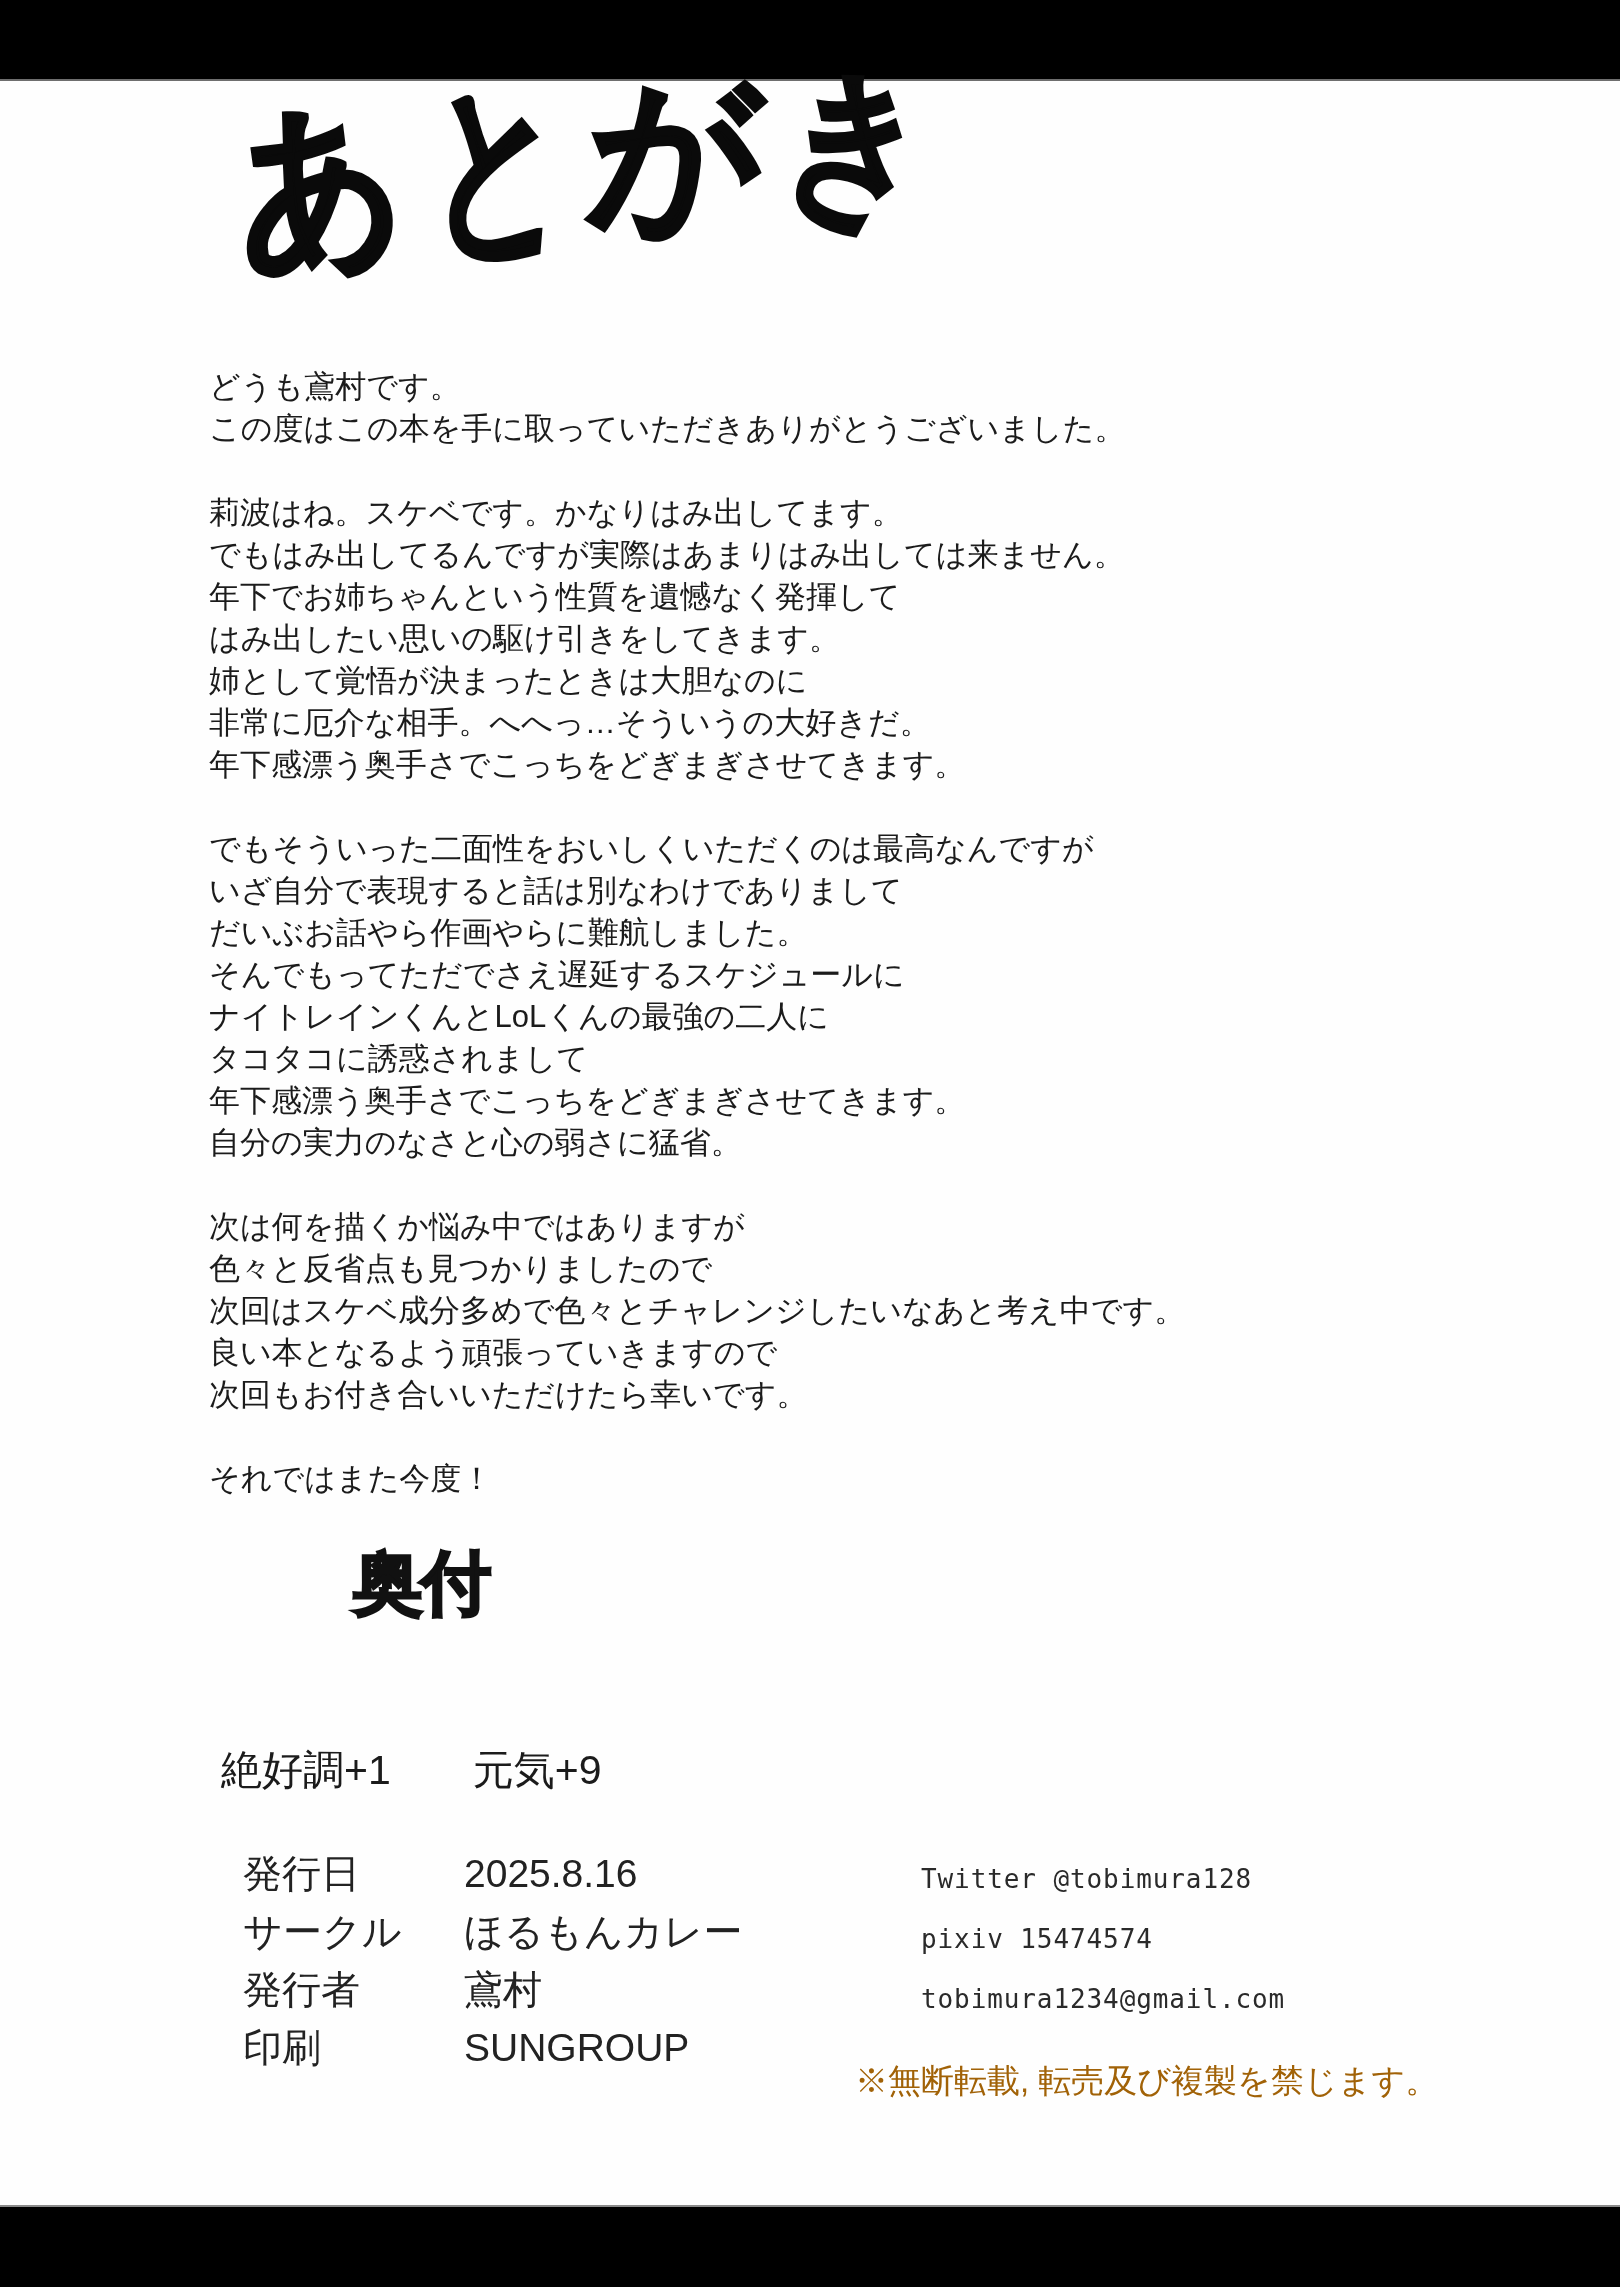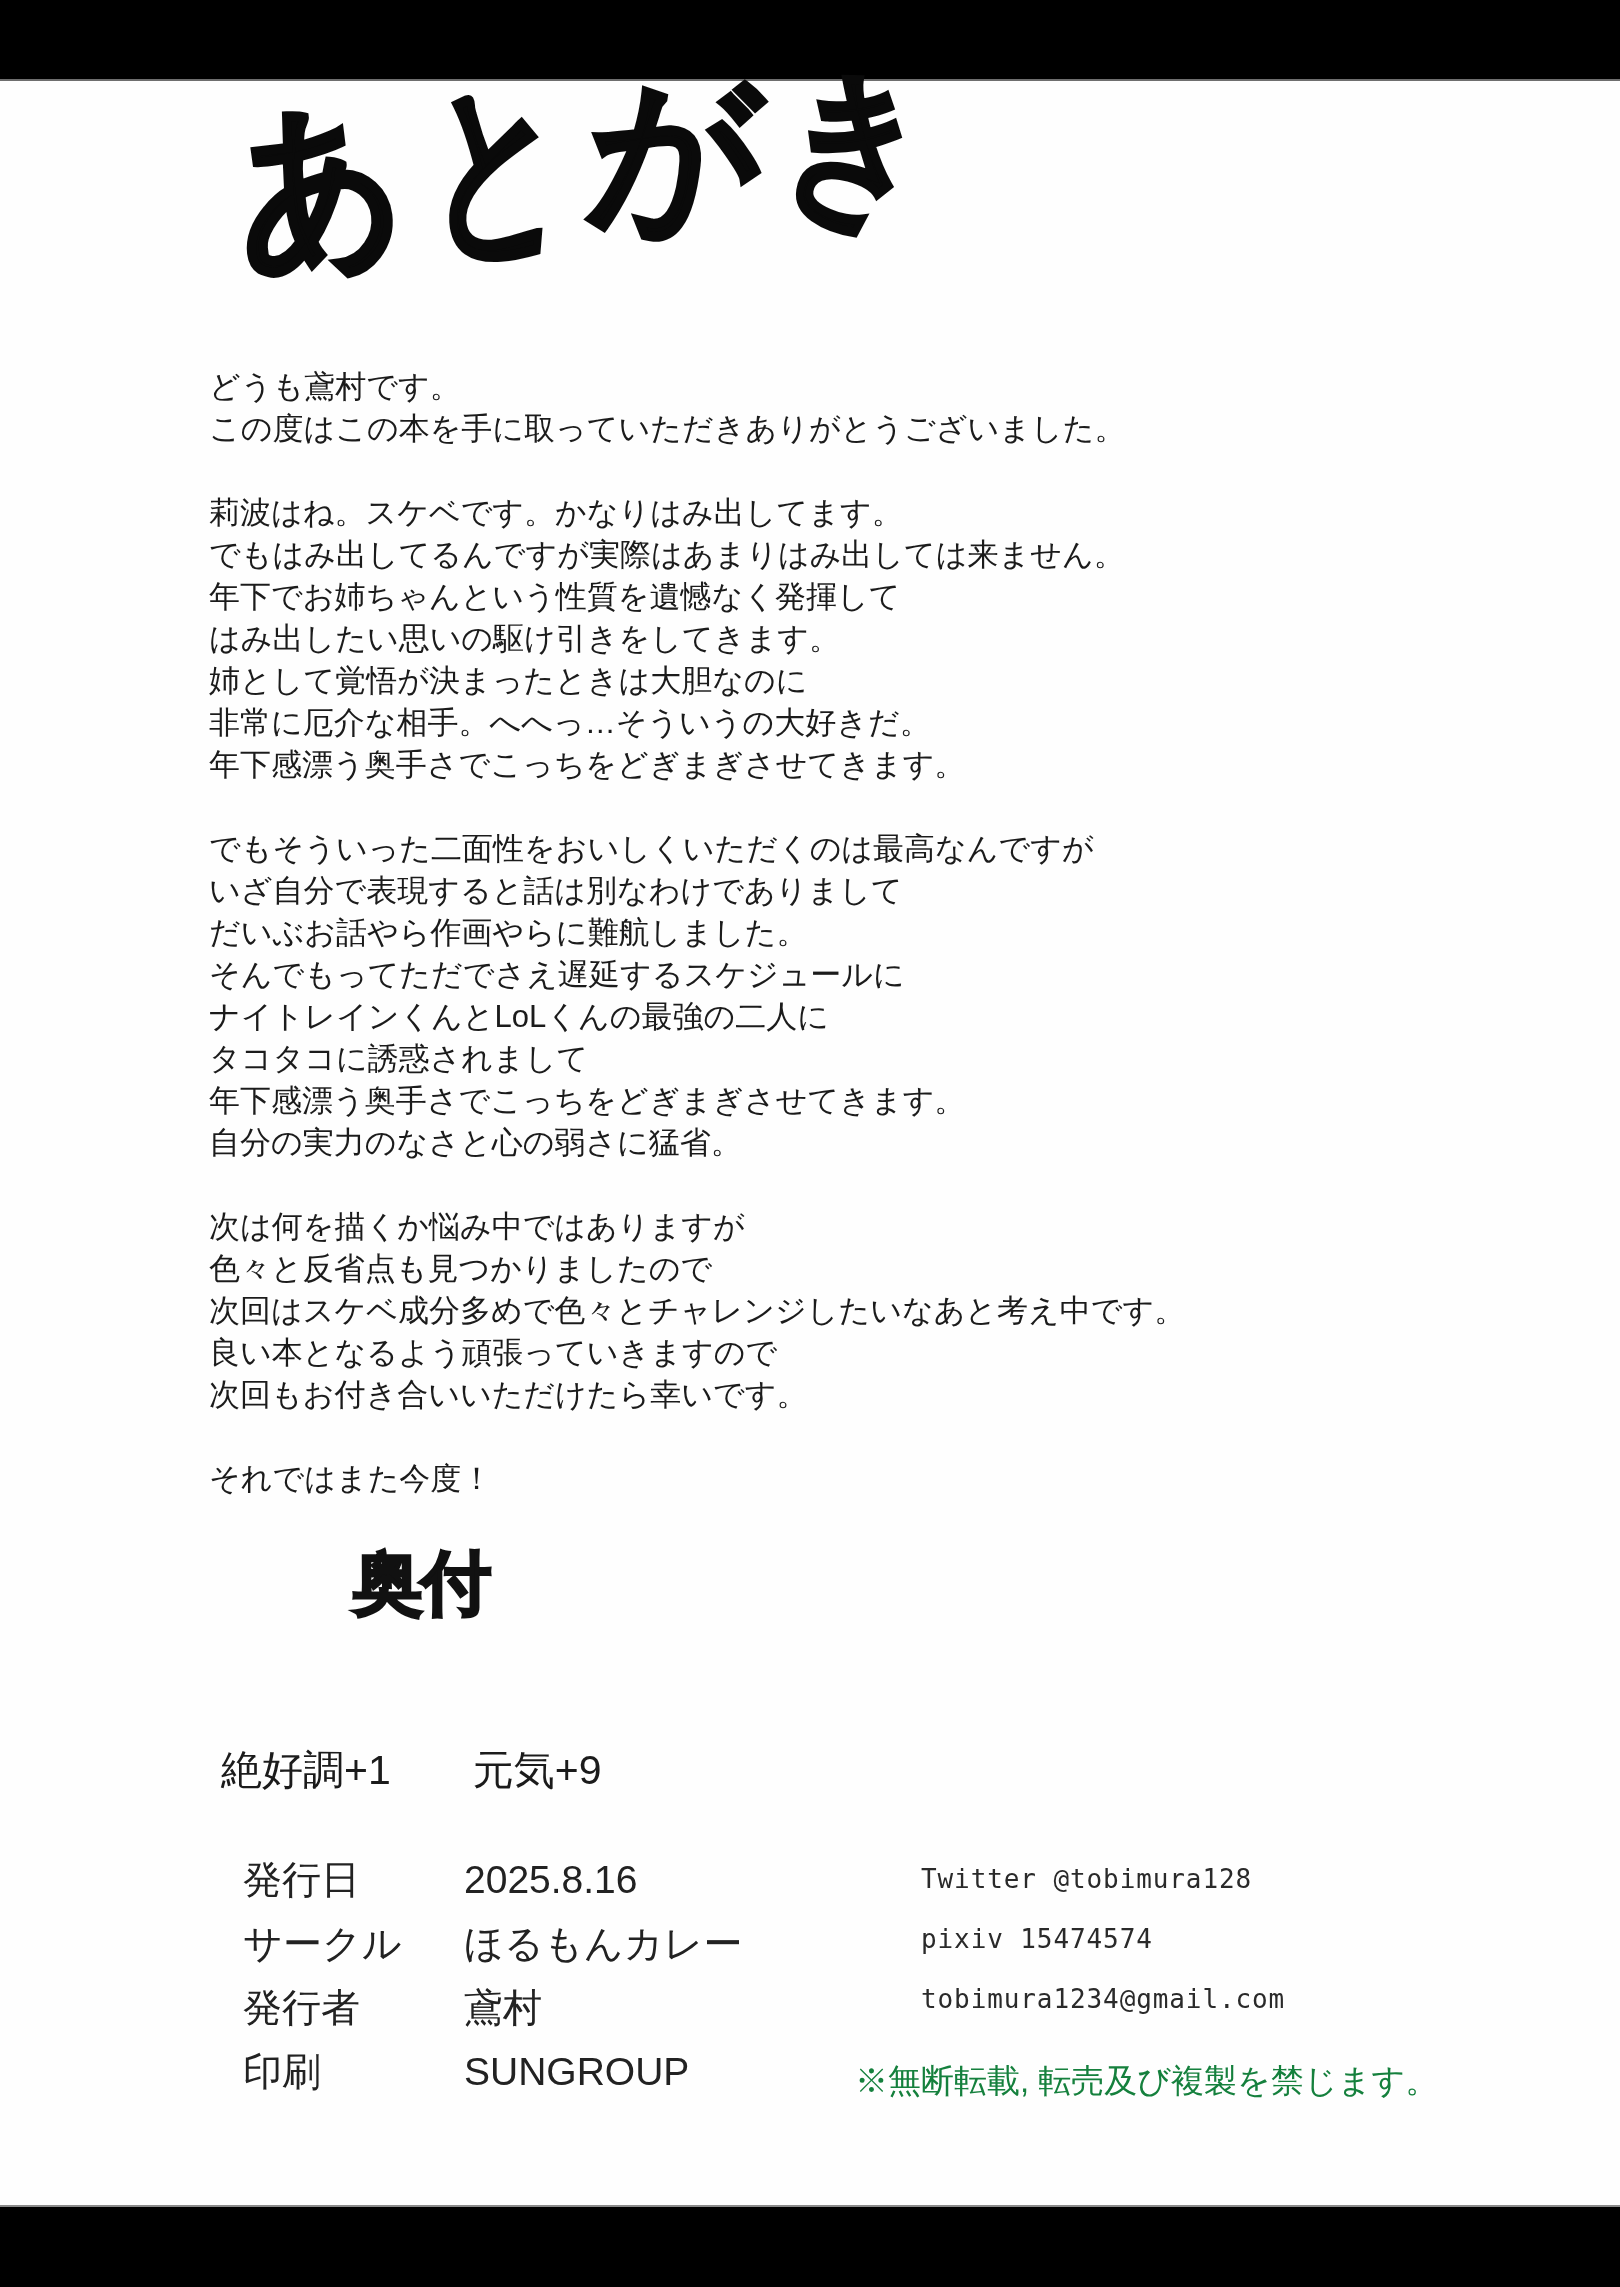--- a/index.html
+++ b/index.html
@@ -26,31 +26,31 @@
   .aline{white-space:pre;}
 
   .okuzuke-heading{
     position:absolute;left:353px;top:1537px;font-size:70px;font-weight:900;
     color:#111;-webkit-text-stroke:2.7px #111;letter-spacing:-1.8px;
     font-family:"DejaVu Sans",sans-serif;
   }
   .status-line{position:absolute;left:221px;top:1743px;font-size:41px;color:#1b1b1b;white-space:pre;text-align:center;}
 
   .colophon{position:absolute;left:243px;top:1845px;font-size:39px;color:#222;}
-  .crow{display:flex;height:58px;align-items:center;margin-top:6px;}
+  .crow{display:flex;height:58px;align-items:center;}
   .clabel{display:inline-block;width:221px;}
   .cvalue{display:inline-block;white-space:pre;}
 
   .contacts{
     position:absolute;left:885px;top:1849px;font-size:26px;color:#2a2a2a;
     font-family:"DejaVu Sans Mono",monospace;letter-spacing:0.9px;
   }
   .contact-line{height:60px;display:flex;align-items:center;white-space:pre;margin-left:36px;}
 
-  .notice{position:absolute;left:855px;top:2059px;font-size:33px;color:#15803d;white-space:pre;}
+  .notice{position:absolute;left:855px;top:2059px;font-size:33px;color:#a16207;white-space:pre;}
 </style>
 </head>
 <body>
 
 <div class="page">
 
   <div class="band-top"></div>
 
   <div class="title"><span class="tchar">あ</span><span class="tchar">と</span><span class="tchar">が</span><span class="tchar">き</span></div>
 

